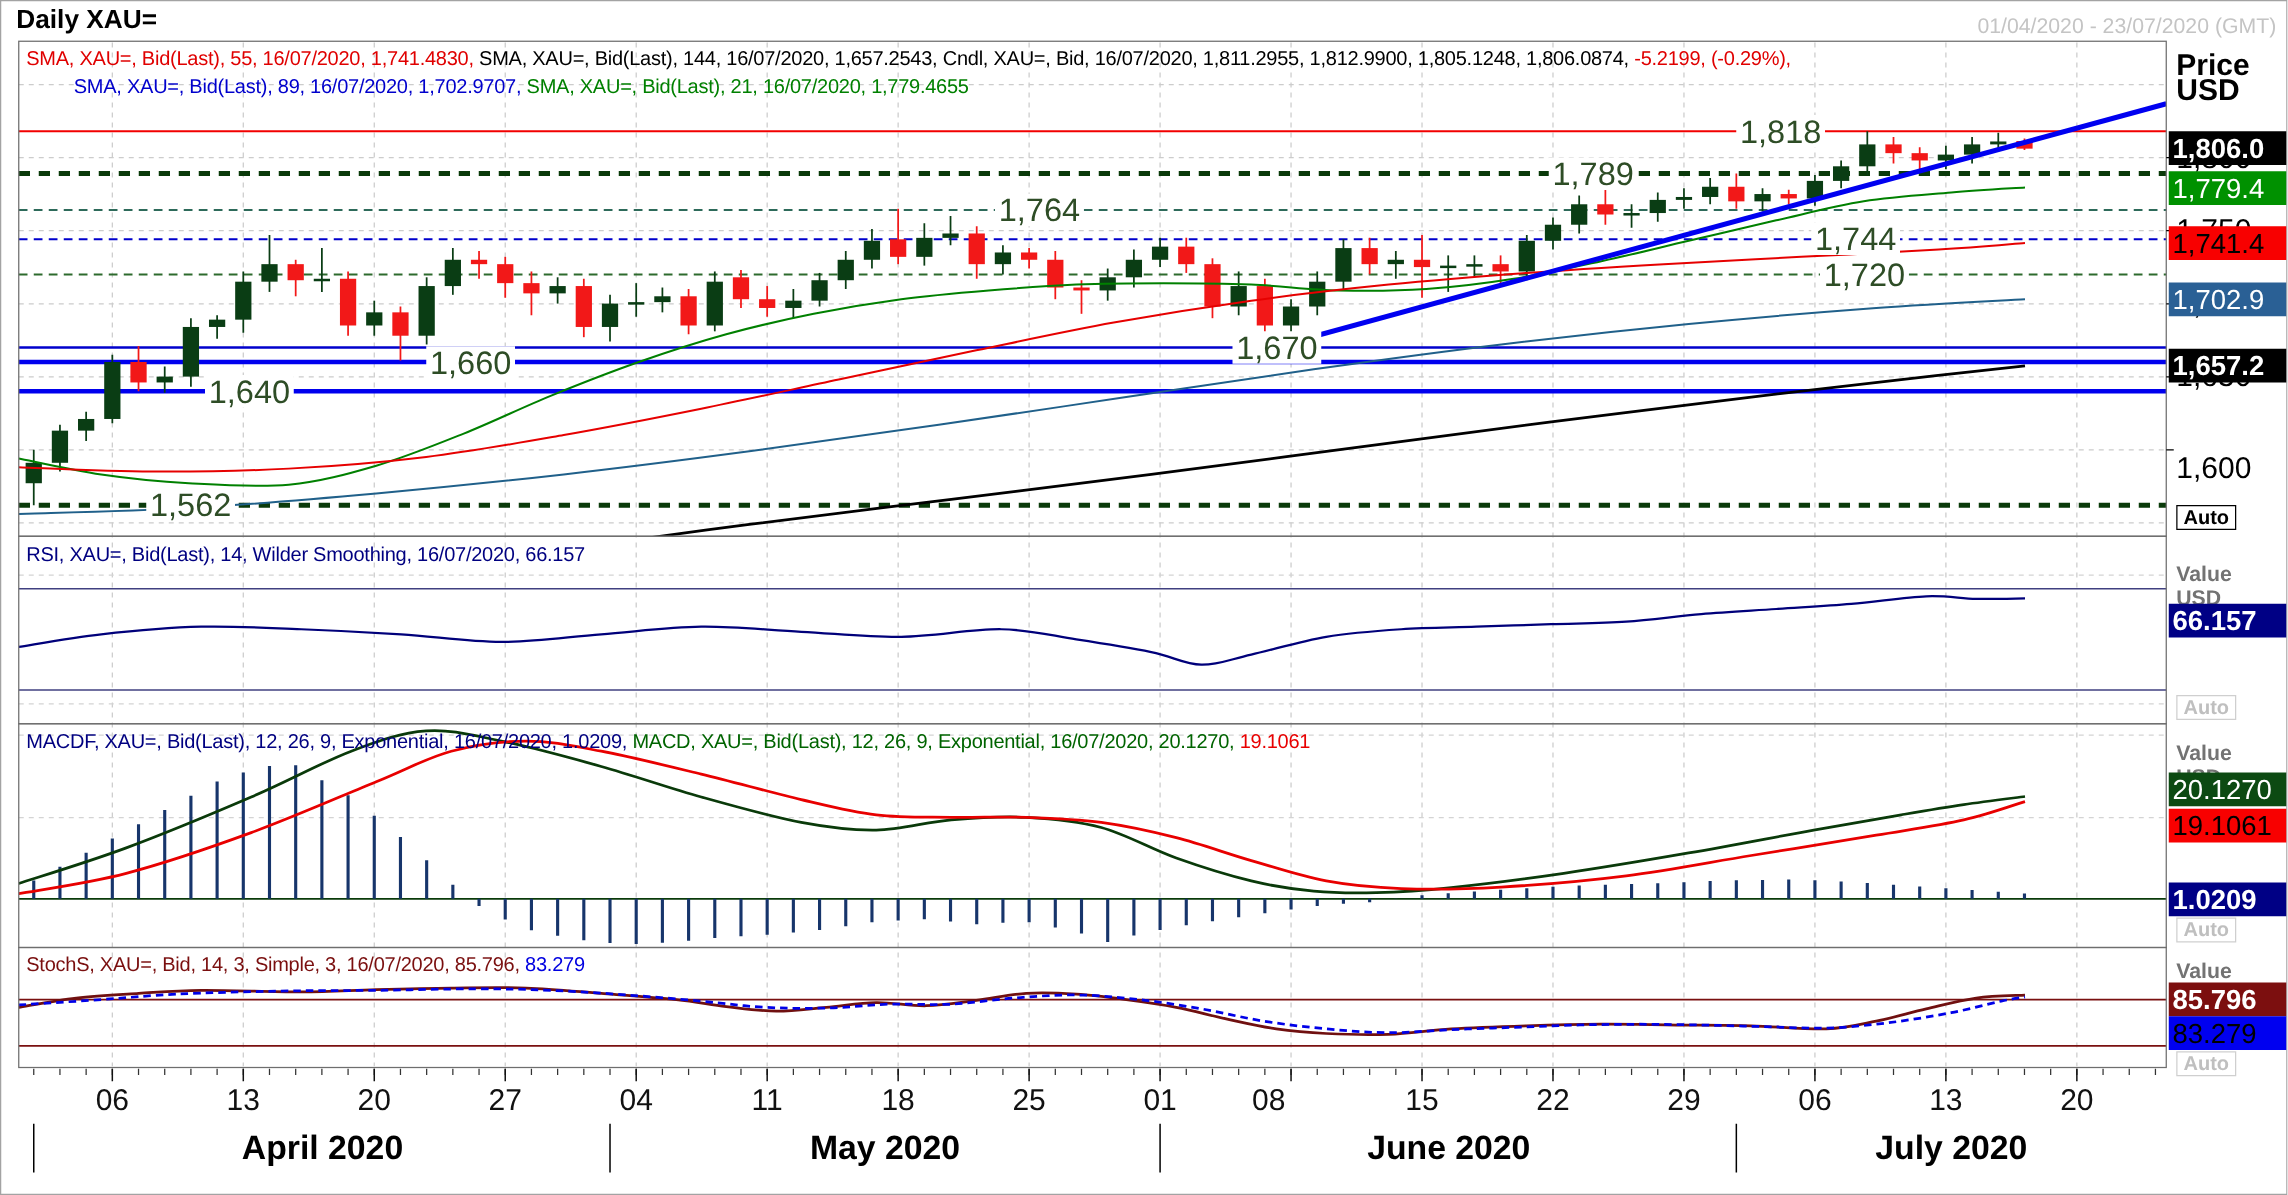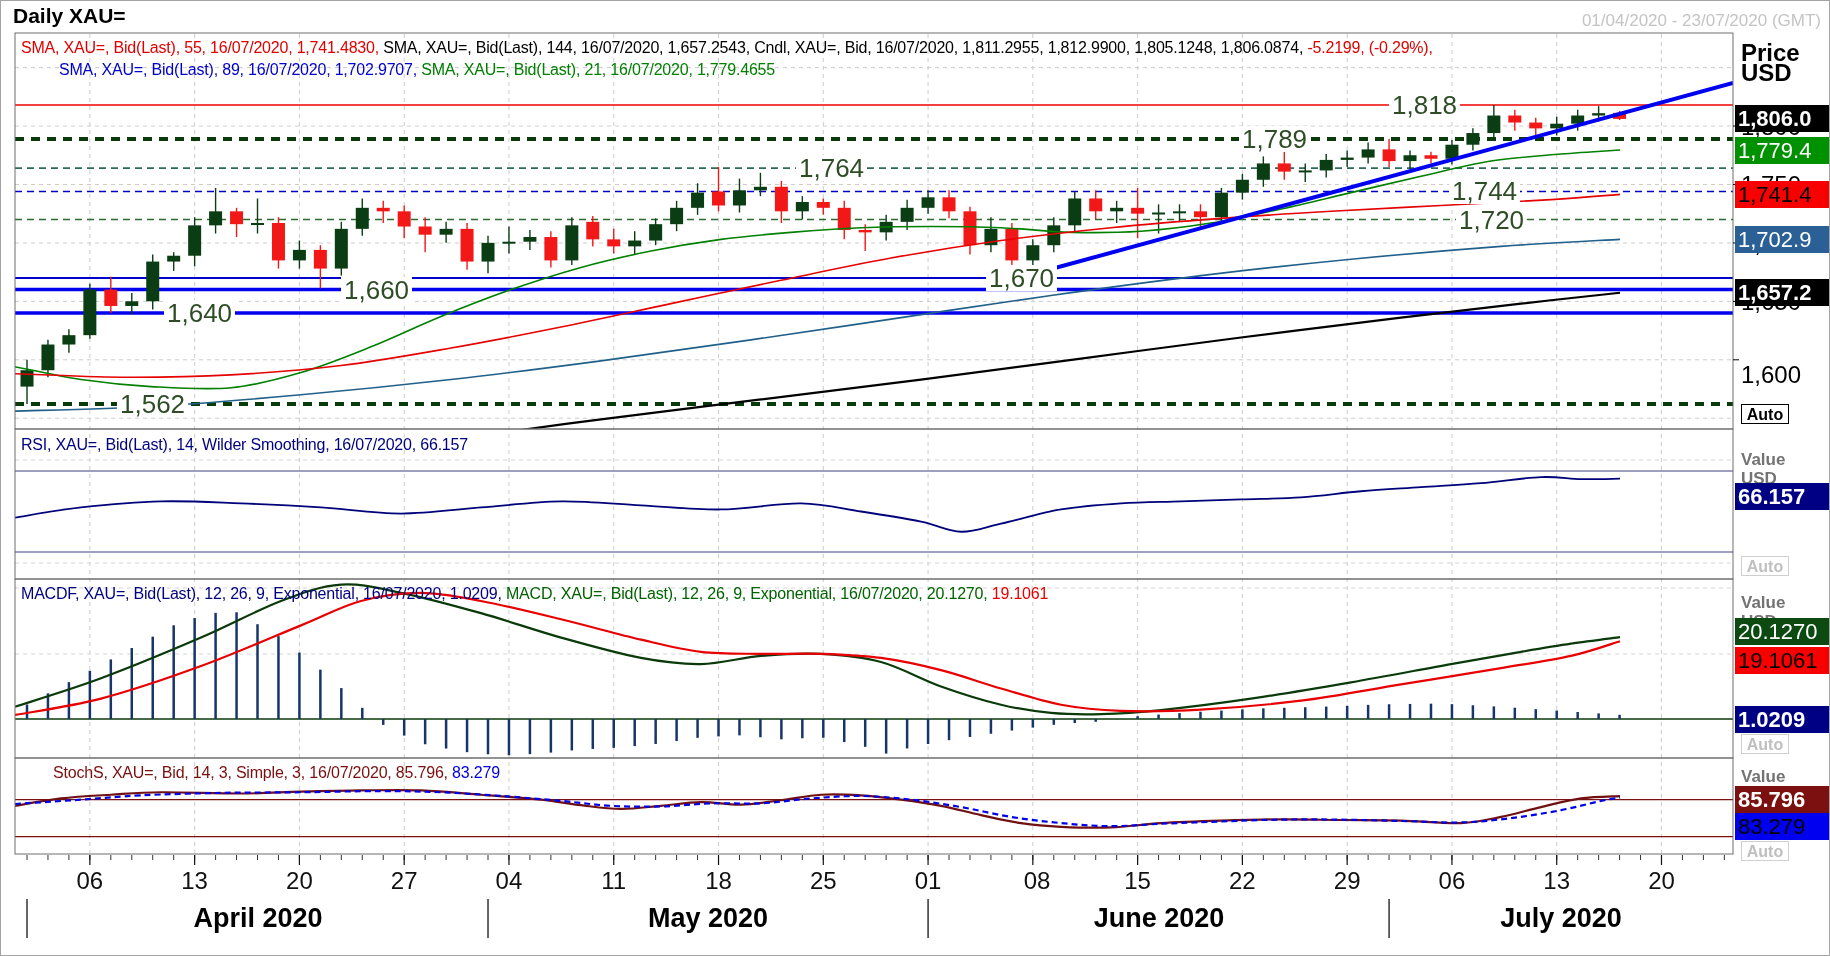--- a/index.html
+++ b/index.html
@@ -450,21 +450,21 @@
       <div class="abs lvl" style="left: 1448px; top: 190.462px;">1,744</div>
       <div class="abs lvl" style="left: 1455px; top: 218.503px;">1,720</div>
       <div class="abs lvl" style="left: 985px; top: 276.923px;">1,670</div>
       <div class="abs lvl" style="left: 340px; top: 288.607px;">1,660</div>
       <div class="abs lvl" style="left: 163px; top: 311.975px;">1,640</div>
       <div class="abs lvl" style="left: 116px; top: 403.11px;">1,562</div>
       <div class="abs legend" style="left: 20px; top: 38px;"><span style="color: rgb(224, 0, 0);">SMA, XAU=, Bid(Last),  55, 16/07/2020, 1,741.4830, </span><span style="color: rgb(0, 0, 0);">SMA, XAU=, Bid(Last),  144, 16/07/2020, 1,657.2543, Cndl, XAU=, Bid, 16/07/2020, 1,811.2955, 1,812.9900, 1,805.1248, 1,806.0874, </span><span style="color: rgb(224, 0, 0);">-5.2199, (-0.29%),</span></div>
       <div class="abs legend" style="left: 34px; top: 60px; margin-left: 24px;"><span style="color: rgb(0, 0, 204);">SMA, XAU=, Bid(Last),  89, 16/07/2020, 1,702.9707, </span><span style="color: rgb(0, 128, 0);">SMA, XAU=, Bid(Last),  21, 16/07/2020, 1,779.4655</span></div>
       <div class="abs legend" style="left: 20px; top: 435px;"><span style="color: rgb(0, 0, 128);">RSI, XAU=, Bid(Last),  14, Wilder Smoothing, 16/07/2020, 66.157</span></div>
       <div class="abs legend" style="left: 20px; top: 584px;"><span style="color: rgb(0, 0, 128);">MACDF, XAU=, Bid(Last),  12, 26, 9, Exponential, 16/07/2020, 1.0209, </span><span style="color: rgb(0, 100, 0);">MACD, XAU=, Bid(Last),  12, 26, 9, Exponential, 16/07/2020, 20.1270, </span><span style="color: rgb(232, 0, 0);">19.1061</span></div>
-      <div class="abs legend" style="left: 20px; top: 763px;"><span style="color: rgb(122, 15, 15); margin-left: 32px;">StochS, XAU=, Bid,  14, 3, Simple, 3, 16/07/2020, 85.796, </span><span style="color: rgb(0, 0, 224);">83.279</span></div>
+      <div class="abs legend" style="left: 20px; top: 763px;"><span style="color: rgb(122, 15, 15);">StochS, XAU=, Bid,  14, 3, Simple, 3, 16/07/2020, 85.796, </span><span style="color: rgb(0, 0, 224);">83.279</span></div>
       <div class="abs axhead" style="left: 1740px; top: 42px;">Price</div>
       <div class="abs axhead" style="left: 1740px; top: 62px;">USD</div>
       <div class="abs valhead" style="left: 1740px; top: 449px;">Value</div>
       <div class="abs valhead" style="left: 1740px; top: 468px;">USD</div>
       <div class="abs valhead" style="left: 1740px; top: 592px;">Value</div>
       <div class="abs valhead" style="left: 1740px; top: 611px;">USD</div>
       <div class="abs valhead" style="left: 1740px; top: 766px;">Value</div>
       <div class="abs valhead" style="left: 1740px; top: 785px;">USD</div>
       <div class="abs axlab" style="top: 112.031px;">1,800</div>
       <div class="abs axlab" style="top: 170.451px;">1,750</div>
@@ -488,21 +488,21 @@
       <div class="abs auto off" style="top: 840px;">Auto</div>
       <div class="abs wk" style="left: 88.865px;">06</div>
       <div class="abs wk" style="left: 193.64px;">13</div>
       <div class="abs wk" style="left: 298.415px;">20</div>
       <div class="abs wk" style="left: 403.19px;">27</div>
       <div class="abs wk" style="left: 507.965px;">04</div>
       <div class="abs wk" style="left: 612.74px;">11</div>
       <div class="abs wk" style="left: 717.515px;">18</div>
       <div class="abs wk" style="left: 822.29px;">25</div>
       <div class="abs wk" style="left: 927.065px;">01</div>
-      <div class="abs wk" style="left: 1036px;">08</div>
+      <div class="abs wk" style="left: 1014px;">08</div>
       <div class="abs wk" style="left: 1136.62px;">15</div>
       <div class="abs wk" style="left: 1241.39px;">22</div>
       <div class="abs wk" style="left: 1346.16px; text-align: center;">29</div>
       <div class="abs wk" style="left: 1450.94px;">06</div>
       <div class="abs wk" style="left: 1555.71px;">13</div>
       <div class="abs wk" style="left: 1660.49px;">20</div>
       <div class="abs mon" style="left: 257px;">April 2020</div>
       <div class="abs mon" style="left: 707px;">May 2020</div>
       <div class="abs mon" style="left: 1158px;">June 2020</div>
       <div class="abs mon" style="left: 1560px;">July 2020</div>

